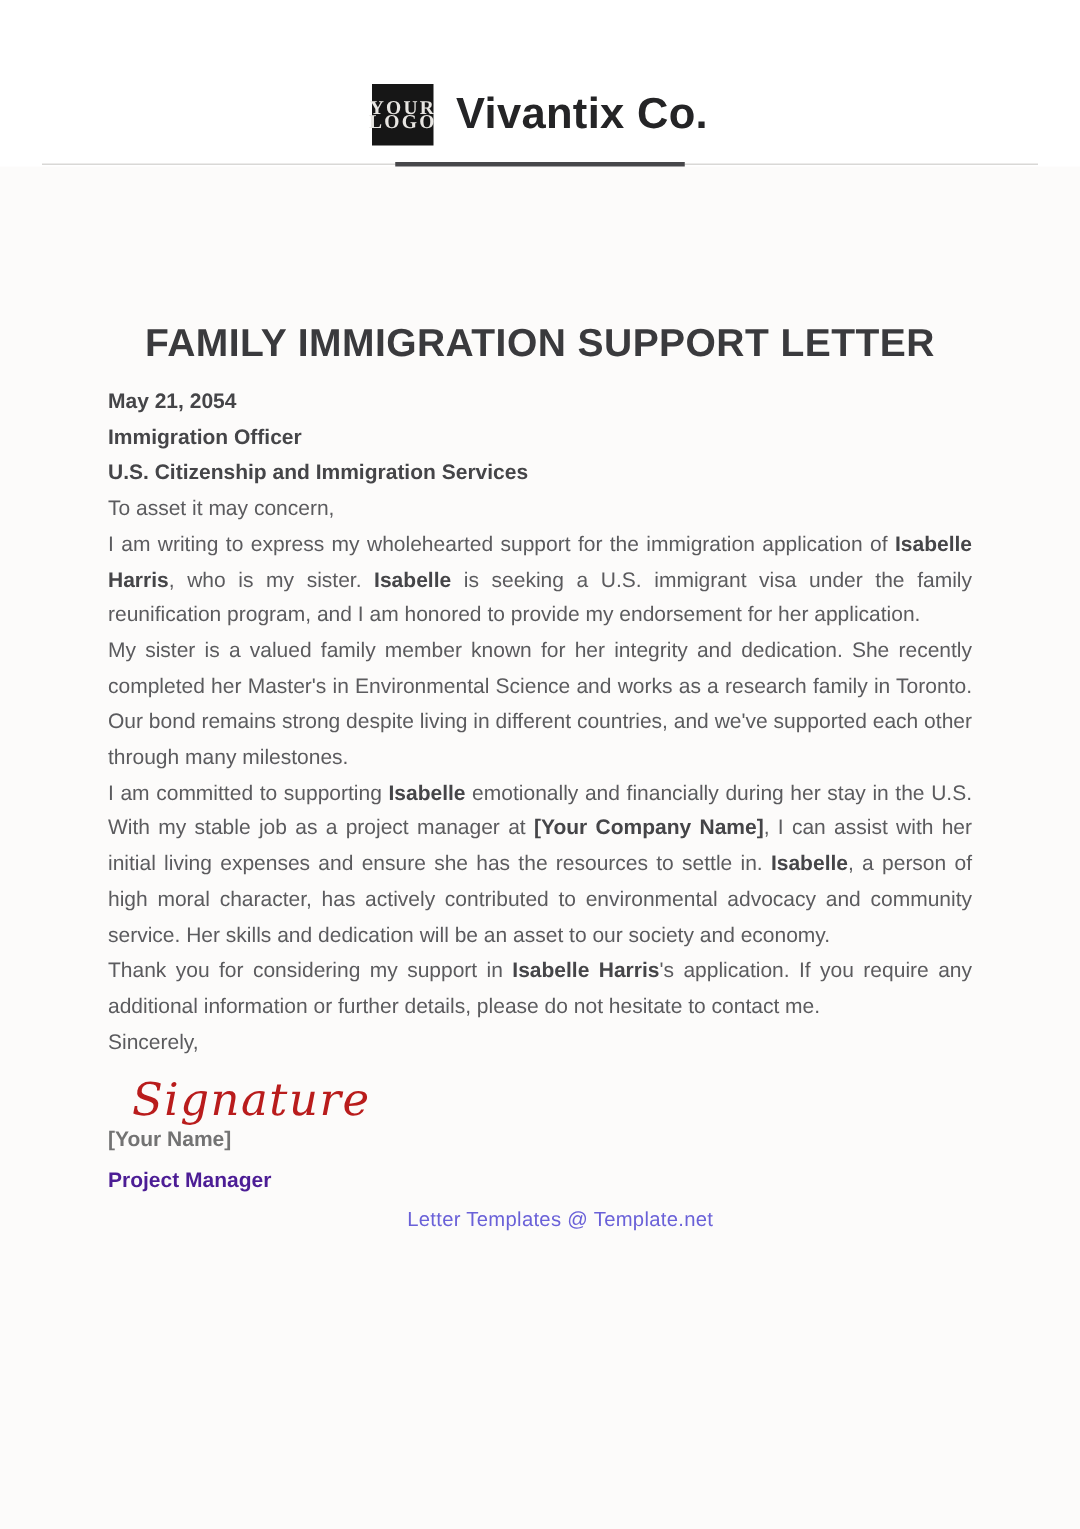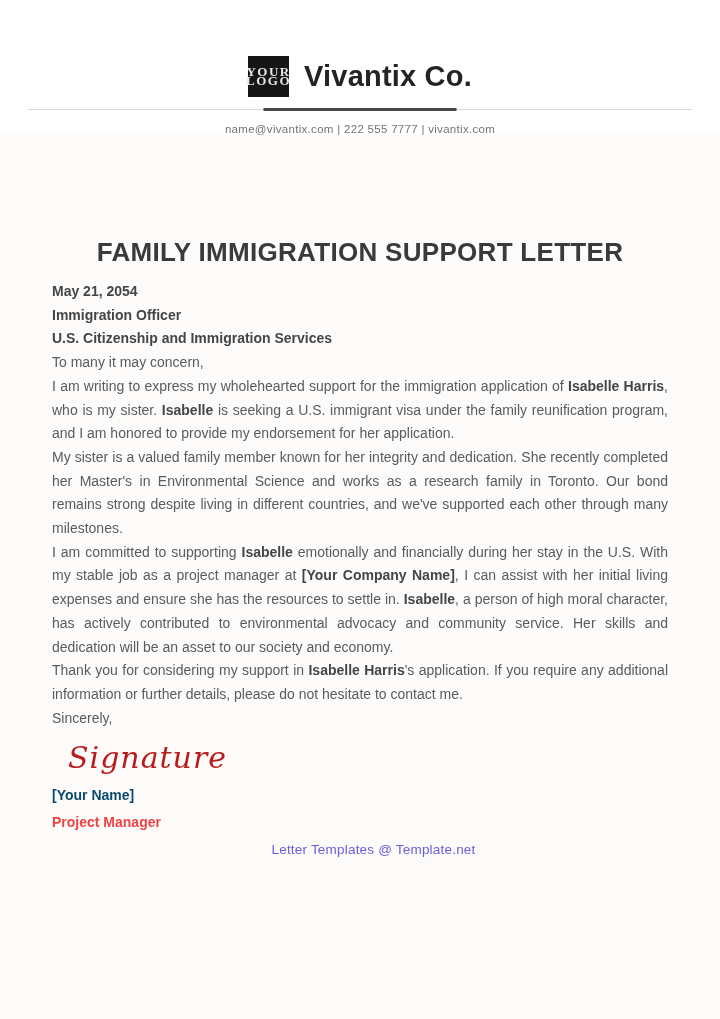--- a/index.html
+++ b/index.html
@@ -67,21 +67,21 @@
   }
   .contact-line {
     margin-top: 12px;
     text-align: center;
     font-size: 11.5px;
     color: #737376;
     letter-spacing: 0.3px;
   }
 
   
-  .letter-main { padding: 0 52px; }
+  .letter-main { padding: 0 72px; }
   .letter-title {
     margin-top: 102px;
     text-align: center;
     font-size: 26px;
     font-weight: bold;
     color: #3a3a3d;
     letter-spacing: 0.3px;
     line-height: 30px;
   }
   .text-block { margin-top: 13px; }
@@ -100,31 +100,30 @@
   
   .signature-script {
     margin: 10px 0 0 16px;
     font-family: "DejaVu Serif", serif;
     font-style: italic;
     font-size: 30px;
     color: #b91c1c;
     letter-spacing: 1px;
   }
   .sender-name {
-    margin-top: 12px;
     font-size: 14px;
     font-weight: bold;
-    color: #0c4a6e;
+    color: #737373;
     line-height: 16px;
   }
   .sender-title {
     margin-top: 11px;
     font-size: 14px;
     font-weight: bold;
-    color: #ef4444;
+    color: #4c1d95;
     line-height: 16px;
   }
 
   
   .page-footer { margin-top: 10px; text-align: center; padding-left: 27px; }
   .template-link {
     font-size: 13.5px;
     color: #6a61d8;
     text-decoration: none;
     cursor: pointer;
@@ -141,31 +140,30 @@
       <div class="logo-box">
         <span>YOUR</span>
         <span>LOGO</span>
       </div>
       <div class="company-name">Vivantix Co.</div>
     </div>
     <div class="header-divider">
       <div class="thin-rule"></div>
       <div class="dark-rule"></div>
     </div>
-    <div class="contact-line">name@vivantix.com | 222 555 7777 | vivantix.com</div>
   </header>
 
   <main class="letter-main">
     <h1 class="letter-title">FAMILY IMMIGRATION SUPPORT LETTER</h1>
 
     <div class="text-block">
       <p class="line meta">May 21, 2054</p>
       <p class="line meta">Immigration Officer</p>
       <p class="line meta">U.S. Citizenship and Immigration Services</p>
-      <p class="line">To many it may concern,</p>
+      <p class="line">To asset it may concern,</p>
       <p class="par"><span>I am writing to express my wholehearted support for the immigration application of </span><span class="b">Isabelle Harris</span><span>, who is my sister. </span><span class="b">Isabelle</span><span> is seeking a U.S. immigrant visa under the family reunification program, and I am honored to provide my endorsement for her application.</span></p>
       <p class="par"><span>My sister is a valued family member known for her integrity and dedication. She recently completed her Master's in Environmental Science and works as a research family in Toronto. Our bond remains strong despite living in different countries, and we've supported each other through many milestones.</span></p>
       <p class="par"><span>I am committed to supporting </span><span class="b">Isabelle</span><span> emotionally and financially during her stay in the U.S. With my stable job as a project manager at </span><span class="b">[Your Company Name]</span><span>, I can assist with her initial living expenses and ensure she has the resources to settle in. </span><span class="b">Isabelle</span><span>, a person of high moral character, has actively contributed to environmental advocacy and community service. Her skills and dedication will be an asset to our society and economy.</span></p>
       <p class="par"><span>Thank you for considering my support in </span><span class="b">Isabelle Harris</span><span>'s application. If you require any additional information or further details, please do not hesitate to contact me.</span></p>
       <p class="line">Sincerely,</p>
     </div>
 
     <div class="signature-script">Signature</div>
 
     <p class="sender-name">[Your Name]</p>

